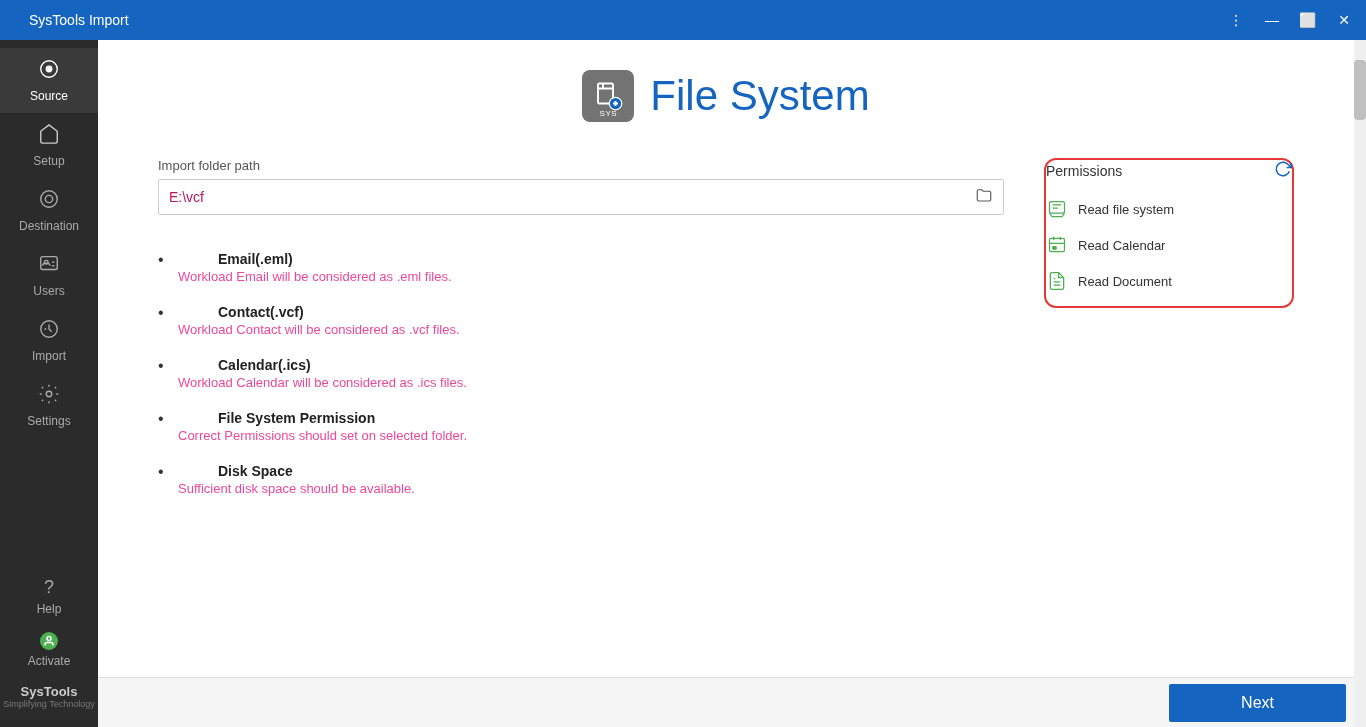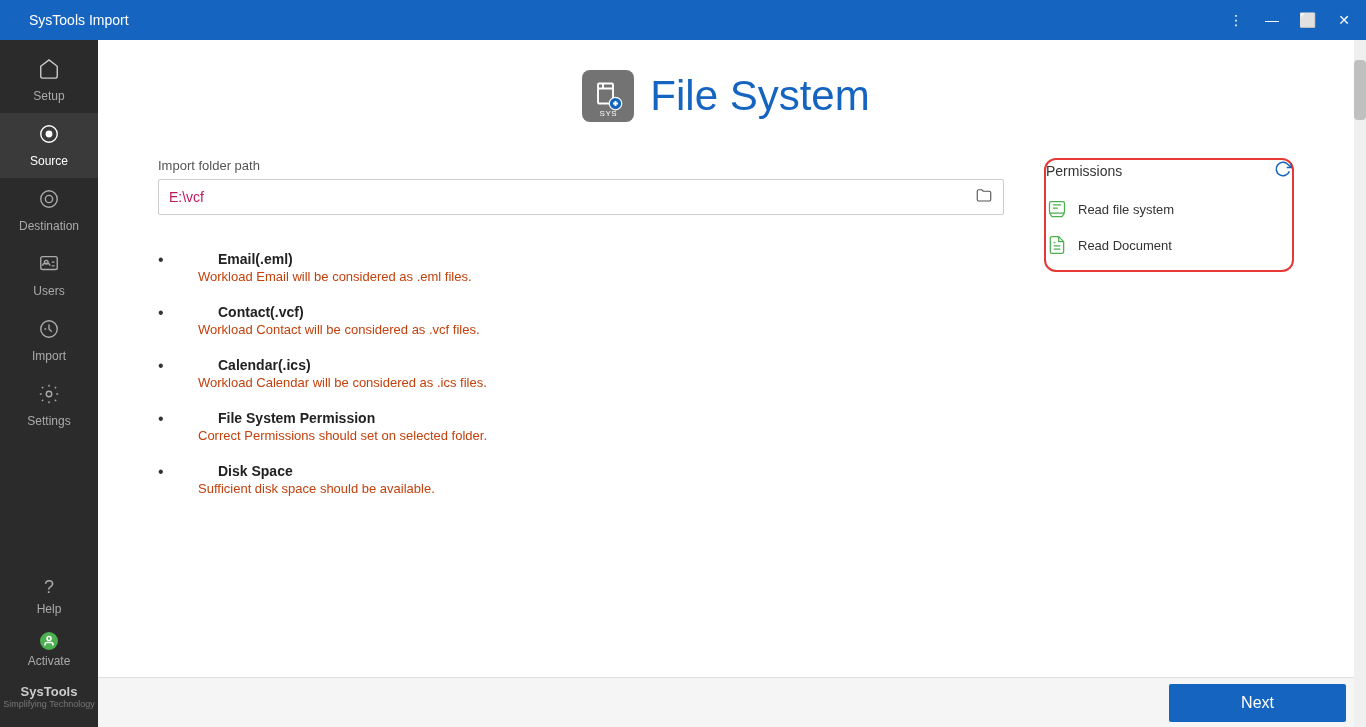--- a/index.html
+++ b/index.html
@@ -240,23 +240,22 @@
       font-size: 16px;
     }
     .checklist li .item-title {
       font-weight: 600;
       font-size: 14px;
       color: #222;
       padding-left: 40px;
     }
     .checklist li .item-desc {
       font-size: 13px;
-      color: #c2410c;
+      color: #ec4899;
       margin-top: 2px;
-      margin-left: 20px;
     }
 
     
     .permissions-box {
       border: 2px solid #e53935;
       border-radius: 12px;
     }
     .permissions-header {
       display: flex;
       align-items: center;
@@ -318,37 +317,37 @@
     <div class="title-bar-btn">—</div>
     <div class="title-bar-btn">⬜</div>
     <div class="title-bar-btn">✕</div>
   </div>
 </div>
 
 <div class="app-body">
 
   <div class="sidebar">
 
-    <div class="sidebar-item">
-      <span class="sidebar-icon">
-        <svg width="22" height="22" viewBox="0 0 24 24" fill="none" stroke="#ccc" stroke-width="1.5">
-          <path d="M3 9l9-7 9 7v11a2 2 0 01-2 2H5a2 2 0 01-2-2z"></path>
-        </svg>
-      </span>
-      <span>Setup</span>
-    </div>
-
     <div class="sidebar-item active">
       <span class="sidebar-icon">
         <svg width="22" height="22" viewBox="0 0 24 24" fill="none" stroke="white" stroke-width="1.5">
           <circle cx="12" cy="12" r="9"></circle>
           <circle cx="12" cy="12" r="3" fill="white"></circle>
         </svg>
       </span>
       <span>Source</span>
+    </div>
+
+    <div class="sidebar-item">
+      <span class="sidebar-icon">
+        <svg width="22" height="22" viewBox="0 0 24 24" fill="none" stroke="#ccc" stroke-width="1.5">
+          <path d="M3 9l9-7 9 7v11a2 2 0 01-2 2H5a2 2 0 01-2-2z"></path>
+        </svg>
+      </span>
+      <span>Setup</span>
     </div>
 
     <div class="sidebar-item">
       <span class="sidebar-icon">
         <svg width="22" height="22" viewBox="0 0 24 24" fill="none" stroke="#aaa" stroke-width="1.5">
           <circle cx="12" cy="12" r="9"></circle>
           <circle cx="12" cy="12" r="4"></circle>
         </svg>
       </span>
       <span>Destination</span>
@@ -482,20 +481,30 @@
               <div class="perm-icon">
                 <svg width="20" height="20" viewBox="0 0 24 24" fill="none" stroke="#4caf50" stroke-width="1.5">
                   <rect x="3" y="3" width="18" height="14" rx="2"></rect>
                   <path d="M7 7h10M7 11h6"></path>
                   <path d="M3 17l3 4h12l3-4" stroke="#4caf50" stroke-width="1.5"></path>
                 </svg>
               </div>
               <span>Read file system</span>
             </div>
 
+            <div class="perm-item">
+              <div class="perm-icon">
+                <svg width="20" height="20" viewBox="0 0 24 24" fill="none" stroke="#4caf50" stroke-width="1.5">
+                  <rect x="3" y="4" width="18" height="16" rx="2"></rect>
+                  <path d="M16 2v4M8 2v4M3 10h18"></path>
+                  <rect x="7" y="14" width="4" height="3" rx="0.5" fill="#4caf50"></rect>
+                </svg>
+              </div>
+              <span>Read Calendar</span>
+            </div>
 
             <div class="perm-item">
               <div class="perm-icon">
                 <svg width="20" height="20" viewBox="0 0 24 24" fill="none" stroke="#4caf50" stroke-width="1.5">
                   <path d="M14 2H6a2 2 0 00-2 2v16a2 2 0 002 2h12a2 2 0 002-2V8z"></path>
                   <path d="M14 2v6h6M16 13H8M16 17H8M10 9H8"></path>
                 </svg>
               </div>
               <span>Read Document</span>
             </div>

